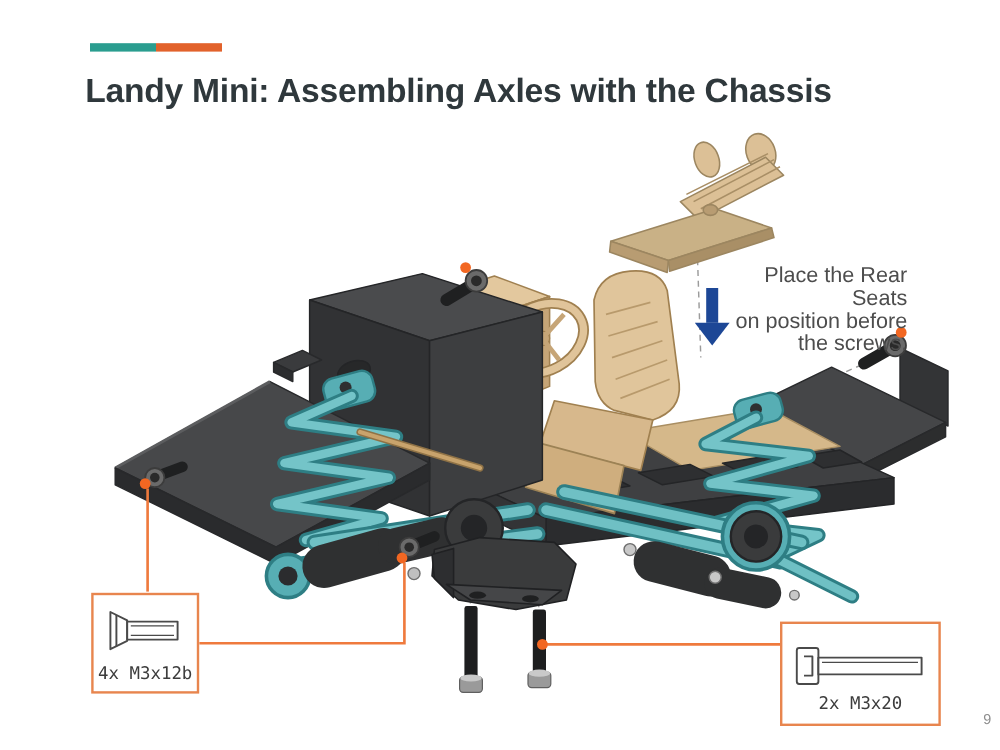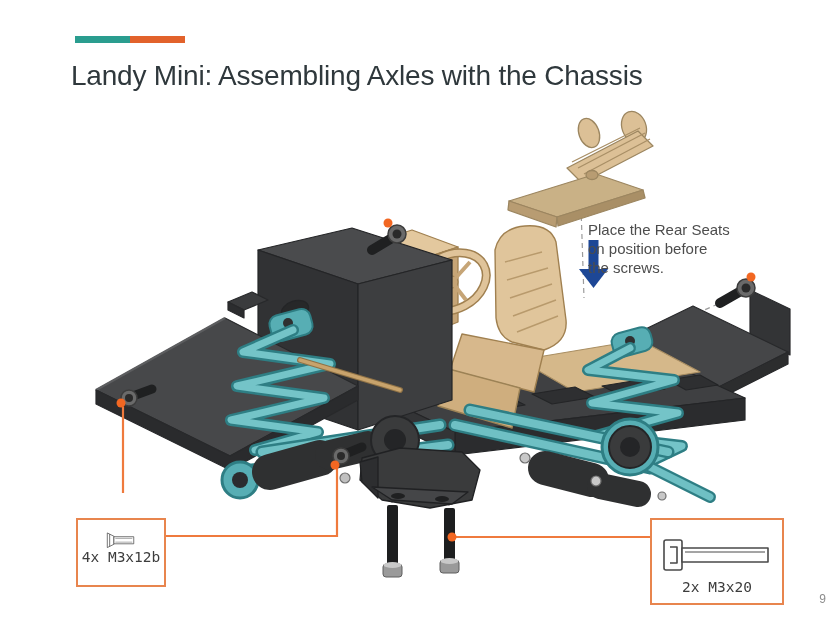--- a/index.html
+++ b/index.html
@@ -2,27 +2,27 @@
 <html><head>
 <meta charset="utf-8">
 <style>
   html,body{margin:0;padding:0;background:#ffffff;}
   .page{position:relative;width:833px;height:625px;background:#ffffff;overflow:hidden;
         font-family:"Liberation Sans",sans-serif;}
   .accent-bar{position:absolute;left:75px;top:36px;width:110px;height:7px;display:flex;}
   .accent-bar .seg-teal{width:50%;height:100%;background:#2a9d8f;}
   .accent-bar .seg-orange{width:50%;height:100%;background:#e2622b;}
   .title{position:absolute;left:71px;top:60px;width:720px;margin:0;
-         font-size:28px;font-weight:normal;color:#2f383c;letter-spacing:-0.2px;}
+         font-size:28px;font-weight:bold;color:#2f383c;letter-spacing:-0.2px;}
   .illustration{position:absolute;left:0;top:0;width:833px;height:625px;}
-  .annotation{position:absolute;left:588px;top:220px;width:150px;
-              font-size:15px;line-height:19px;color:#4d4d4d;white-space:pre-line;}
+  .annotation{position:absolute;left:606px;top:220px;width:150px;
+              font-size:18px;line-height:19px;color:#4d4d4d;white-space:pre-line;text-align:right;}
   .callout{position:absolute;background:#ffffff;border:2px solid #e8854e;box-sizing:border-box;
            display:flex;flex-direction:column;align-items:center;justify-content:space-between;}
-  .callout.left{left:76px;top:494px;width:90px;height:69px;padding:12px 4px 20px 4px;margin-top:24px;}
+  .callout.left{left:76px;top:494px;width:90px;height:84px;padding:12px 4px 6px 4px;}
   .callout.right{left:650px;top:518px;width:134px;height:87px;padding:16px 6px 8px 6px;}
   .callout-label{font-family:"DejaVu Sans Mono",monospace;font-size:14.5px;color:#3d3d3d;white-space:nowrap;}
   .page-number{position:absolute;left:806px;top:592px;width:20px;text-align:right;
                font-size:12px;color:#8c8c8c;}
 </style>
 </head>
 <body>
 
 <div class="page">
 

